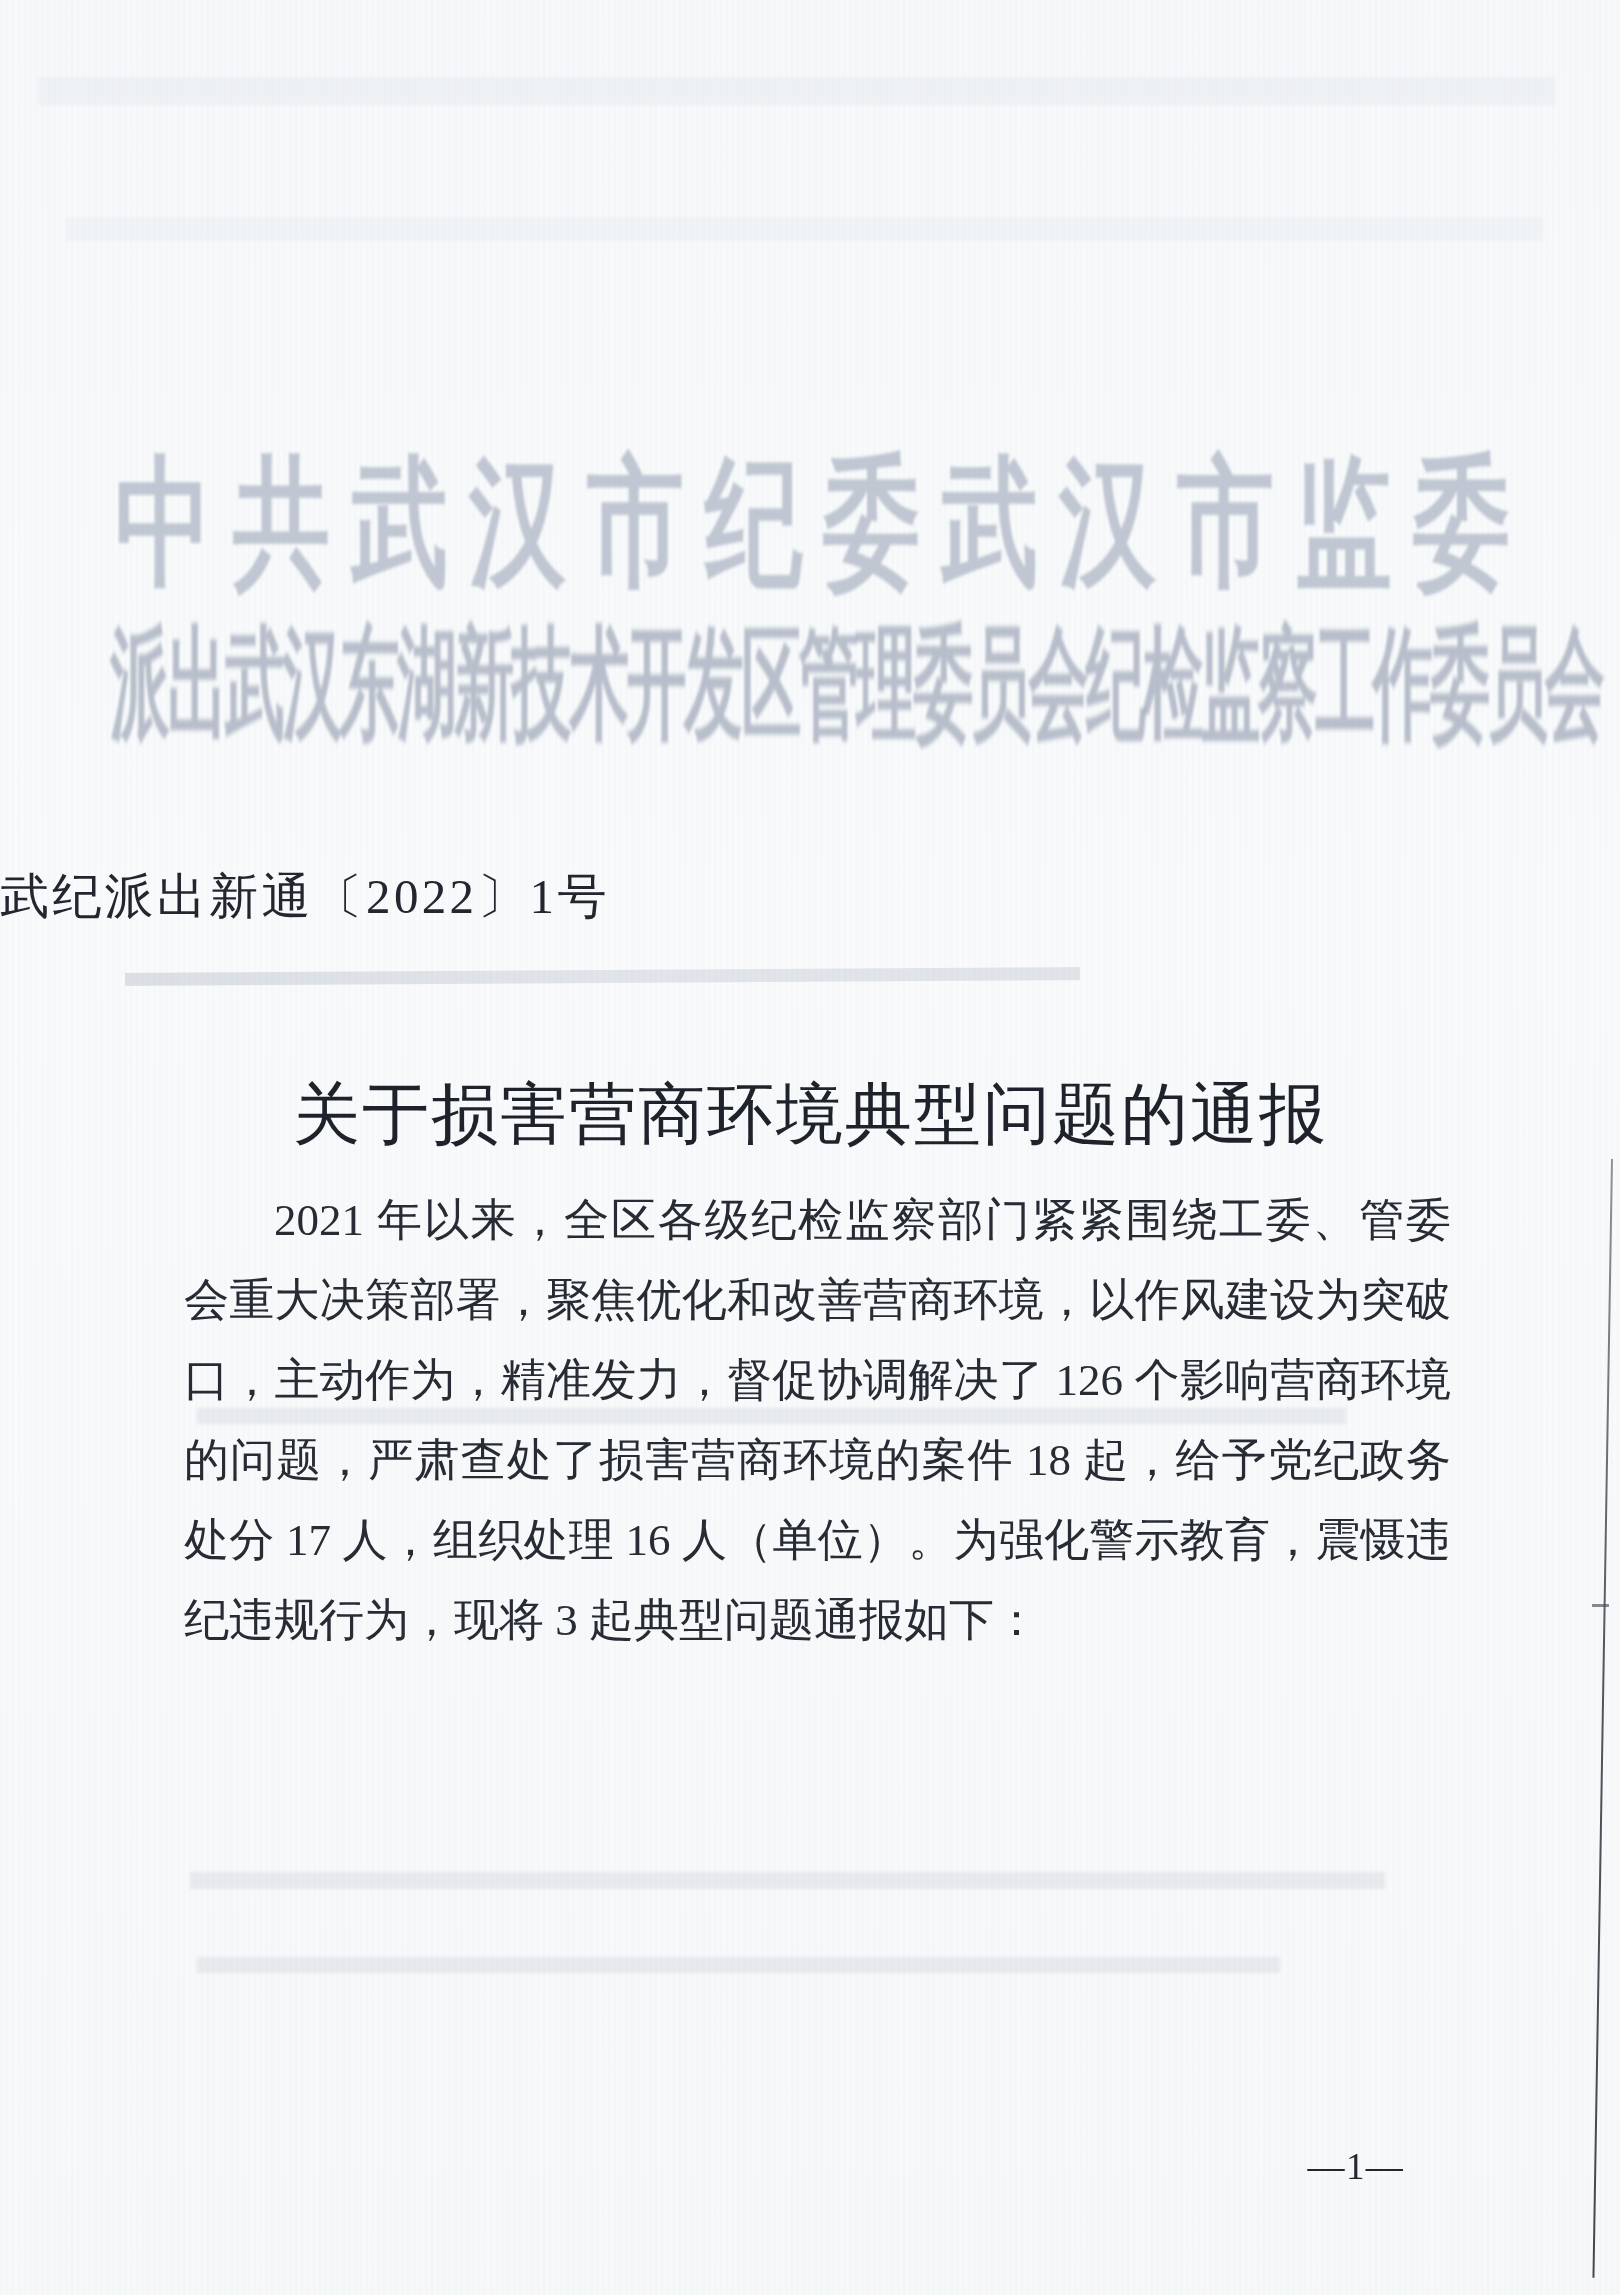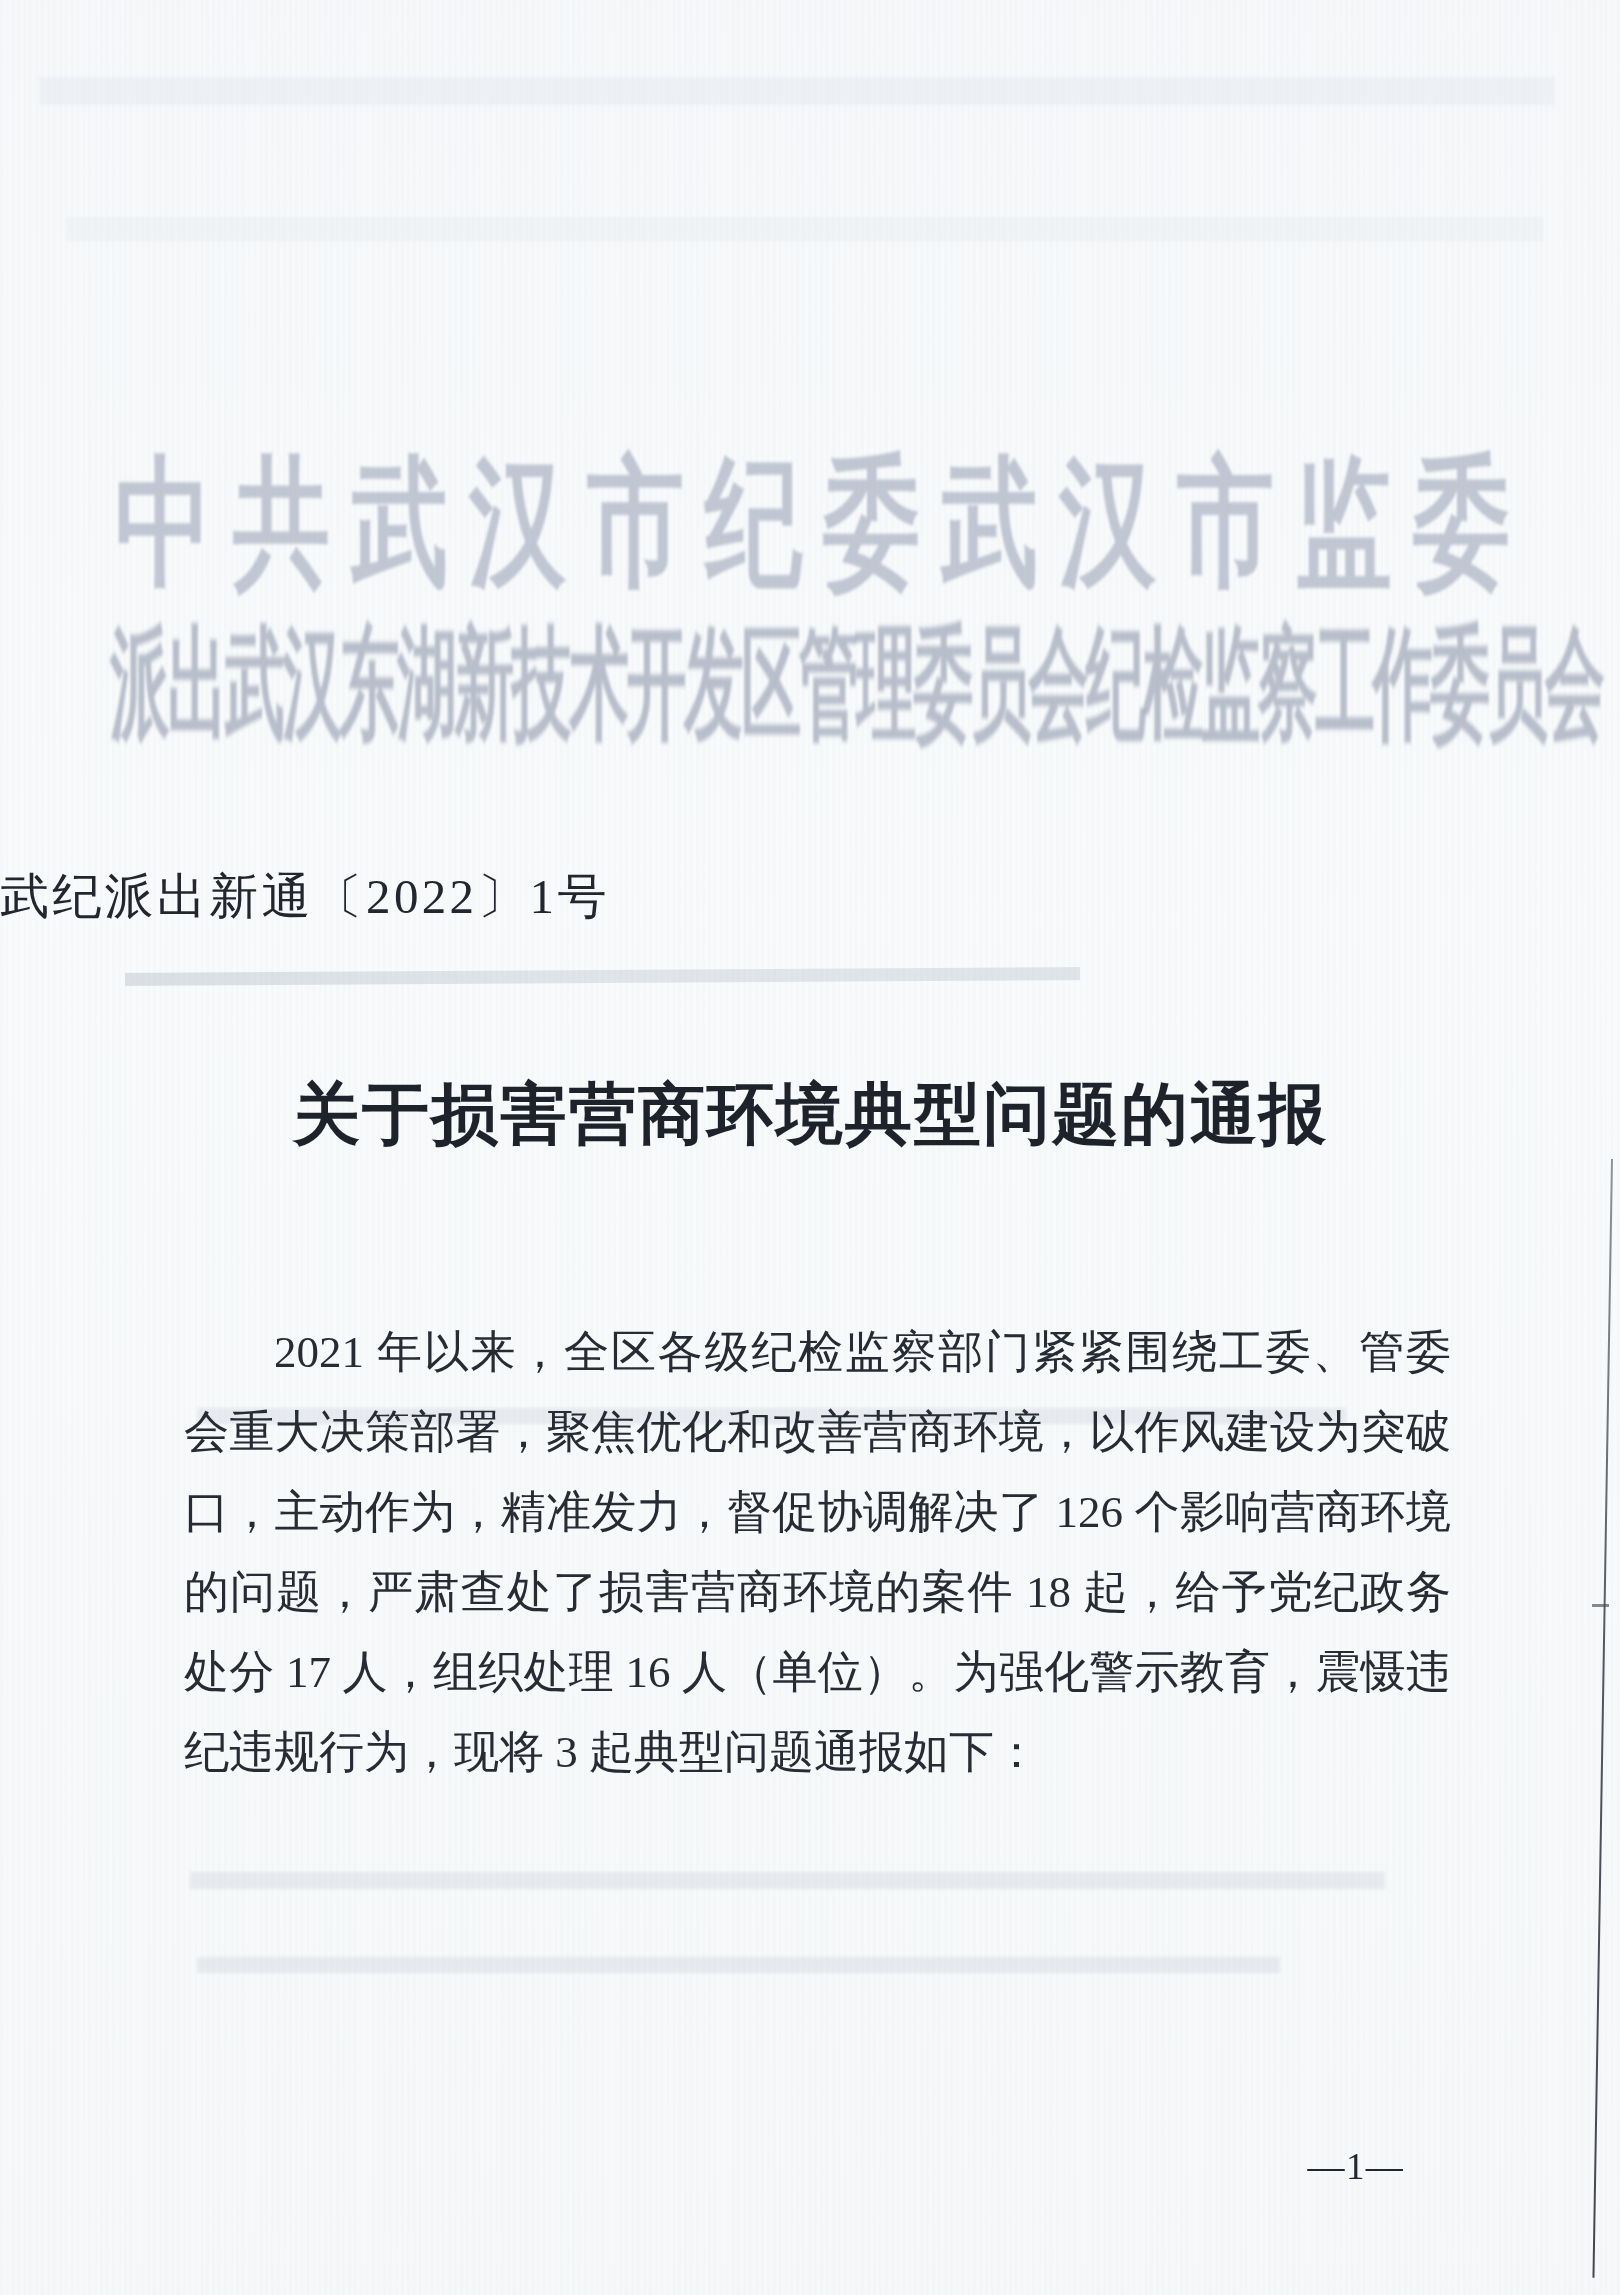--- a/index.html
+++ b/index.html
@@ -52,27 +52,27 @@
     position:absolute;top:970px;left:125px;width:955px;height:12.5px;
     background:linear-gradient(90deg,rgba(168,176,190,0.36) 0%,rgba(172,180,194,0.30) 55%,rgba(178,186,198,0.34) 100%);
     transform:rotate(-0.35deg);
     filter:blur(0.7px);
   }
   
   .doc-title{
     position:absolute;top:1069px;left:0;width:100%;
     text-align:center;
     font-size:67px;
-    font-weight:bold;
+    font-weight:normal;
     letter-spacing:2px;
     color:#1e222b;
   }
   
   .doc-body{
-    position:absolute;top:1312px;left:184px;width:1267px;
+    position:absolute;top:1180px;left:184px;width:1267px;
     font-size:45px;
     line-height:80px;
     text-align:justify;
     color:#272b34;
   }
   .doc-body p{
     margin:0;
     text-indent:2em;
   }
   .doc-body b{

